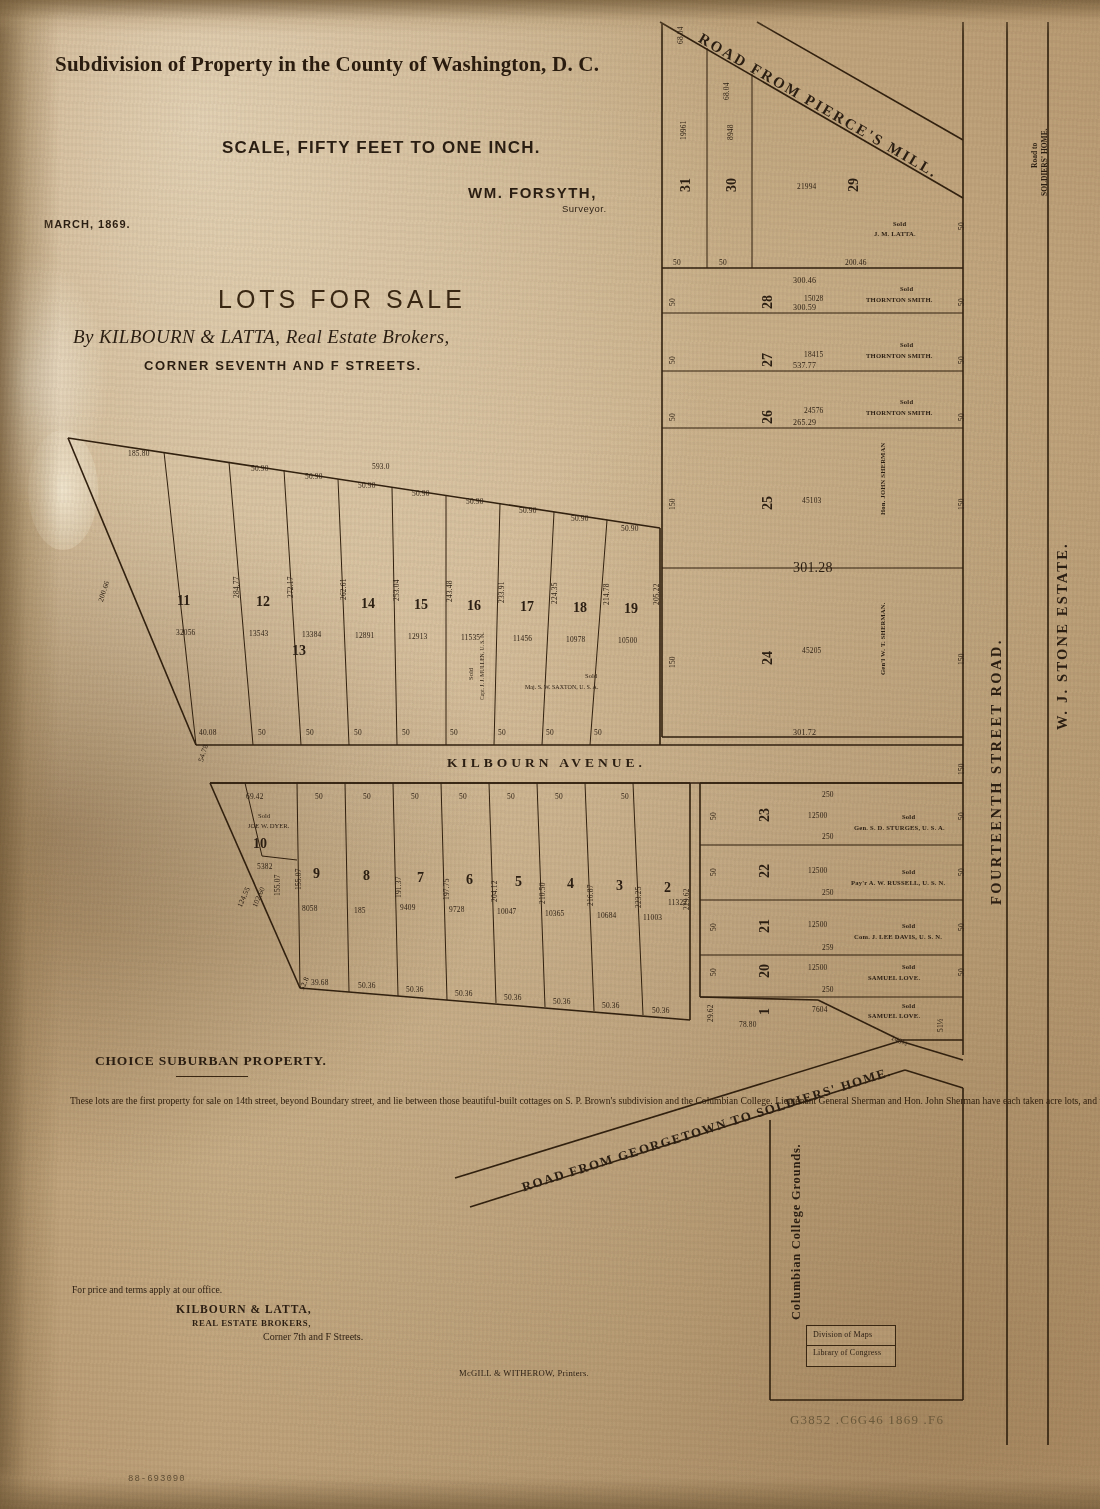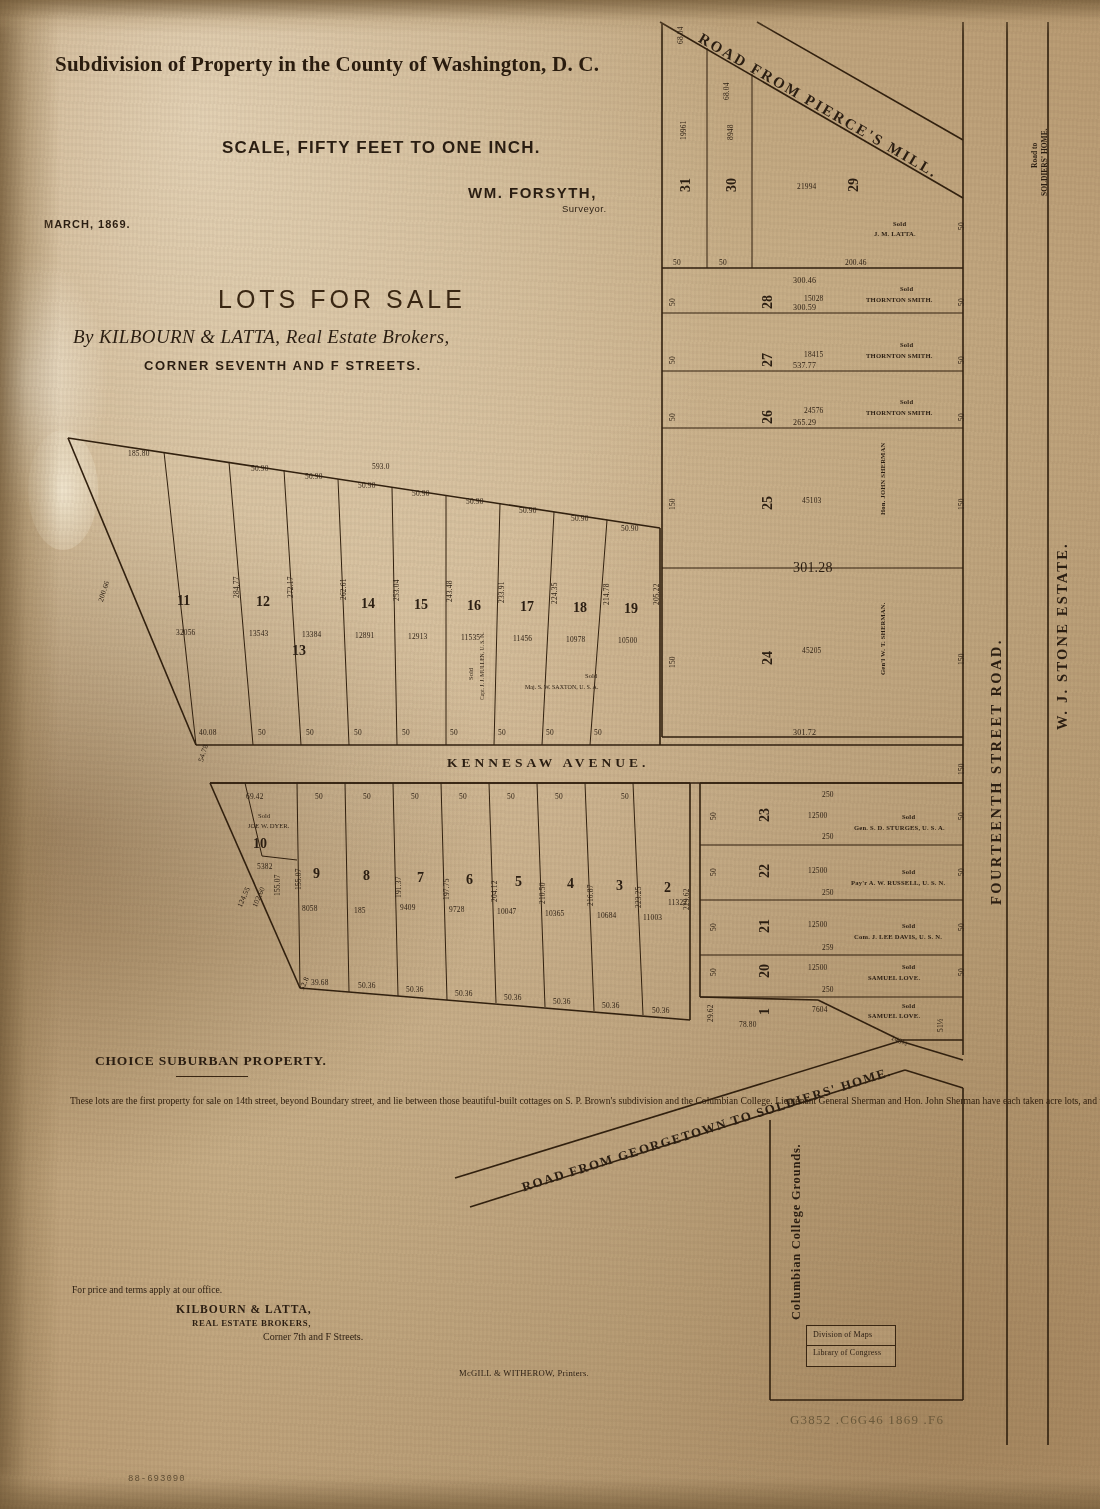--- a/index.html
+++ b/index.html
@@ -182,21 +182,21 @@
 <div class="t serif" id="brokers">By KILBOURN &amp; LATTA, Real Estate Brokers,</div>
 <div class="t sans" id="corner">CORNER SEVENTH AND F STREETS.</div>
 
 <div class="t serif roadlbl" style="left:704px;top:30px;transform:rotate(30deg);transform-origin:left top;">ROAD FROM PIERCE'S MILL.</div>
 
 <div class="t serif" style="left:1030px;top:168px;font-size:7.5px;font-weight:bold;transform:rotate(-90deg);transform-origin:left top;">Road to</div>
 <div class="t serif" style="left:1040px;top:196px;font-size:7.5px;font-weight:bold;transform:rotate(-90deg);transform-origin:left top;">SOLDIERS' HOME.</div>
 
 <div class="t serif" style="left:988px;top:905px;font-size:14.5px;font-weight:bold;letter-spacing:2.4px;transform:rotate(-90deg);transform-origin:left top;">FOURTEENTH STREET ROAD.</div>
 <div class="t serif" style="left:1054px;top:730px;font-size:14.5px;font-weight:bold;letter-spacing:2.2px;transform:rotate(-90deg);transform-origin:left top;">W. J. STONE ESTATE.</div>
-<div class="t serif avelbl" style="left:447px;top:755px;">KENNESAW AVENUE.</div>
+<div class="t serif avelbl" style="left:447px;top:755px;">KILBOURN AVENUE.</div>
 <div class="t serif" style="left:520px;top:1180px;font-size:13px;font-weight:bold;letter-spacing:1.6px;transform:rotate(-17.5deg);transform-origin:left top;">ROAD FROM GEORGETOWN TO SOLDIERS' HOME.</div>
 <div class="t serif" style="left:789px;top:1320px;font-size:12.5px;font-weight:bold;letter-spacing:.8px;transform:rotate(-90deg);transform-origin:left top;">Columbian College Grounds.</div>
 
 <div class="t serif num" style="left:676px;top:44px;transform:rotate(-90deg);transform-origin:left top;">68.04</div>
 <div class="t serif num" style="left:722px;top:100px;transform:rotate(-90deg);transform-origin:left top;">68.04</div>
 <div class="t serif num" style="left:679px;top:140px;transform:rotate(-90deg);transform-origin:left top;">19961</div>
 <div class="t serif num" style="left:726px;top:140px;transform:rotate(-90deg);transform-origin:left top;">8948</div>
 <div class="t serif lotno" style="left:678px;top:192px;transform:rotate(-90deg);transform-origin:left top;">31</div>
 <div class="t serif lotno" style="left:724px;top:192px;transform:rotate(-90deg);transform-origin:left top;">30</div>
 <div class="t serif lotno" style="left:846px;top:192px;transform:rotate(-90deg);transform-origin:left top;">29</div>

